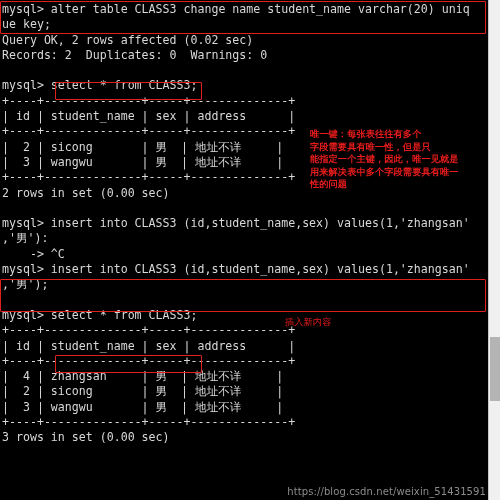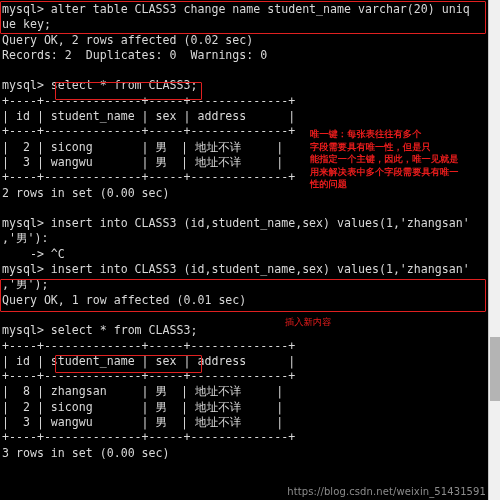--- a/index.html
+++ b/index.html
@@ -98,27 +98,26 @@
     <div class="line">|  2 | sicong       | 男  | 地址不详     |</div>
     <div class="line">|  3 | wangwu       | 男  | 地址不详     |</div>
     <div class="line">+----+--------------+-----+--------------+</div>
     <div class="line">2 rows in set (0.00 sec)</div>
     <div class="line blank"></div>
     <div class="line">mysql&gt; insert into CLASS3 (id,student_name,sex) values(1,'zhangsan'</div>
     <div class="line">,'男'):</div>
     <div class="line">    -&gt; ^C</div>
     <div class="line">mysql&gt; insert into CLASS3 (id,student_name,sex) values(1,'zhangsan'</div>
     <div class="line">,'男');</div>
-    <div class="line">Query OK, 1 row affected (0.01 sec)</div>
     <div class="line blank"></div>
     <div class="line">mysql&gt; select * from CLASS3;</div>
     <div class="line">+----+--------------+-----+--------------+</div>
     <div class="line">| id | student_name | sex | address      |</div>
     <div class="line">+----+--------------+-----+--------------+</div>
-    <div class="line">|  8 | zhangsan     | 男  | 地址不详     |</div>
+    <div class="line">|  4 | zhangsan     | 男  | 地址不详     |</div>
     <div class="line">|  2 | sicong       | 男  | 地址不详     |</div>
     <div class="line">|  3 | wangwu       | 男  | 地址不详     |</div>
     <div class="line">+----+--------------+-----+--------------+</div>
     <div class="line">3 rows in set (0.00 sec)</div>
   </div>
 
   <div class="hl" style="left:0px; top:1px; width:486px; height:33px;"></div>
   <div class="hl" style="left:55px; top:82px; width:147px; height:18px;"></div>
   <div class="hl" style="left:0px; top:279px; width:486px; height:33px;"></div>
   <div class="hl" style="left:55px; top:355px; width:147px; height:18px;"></div>

